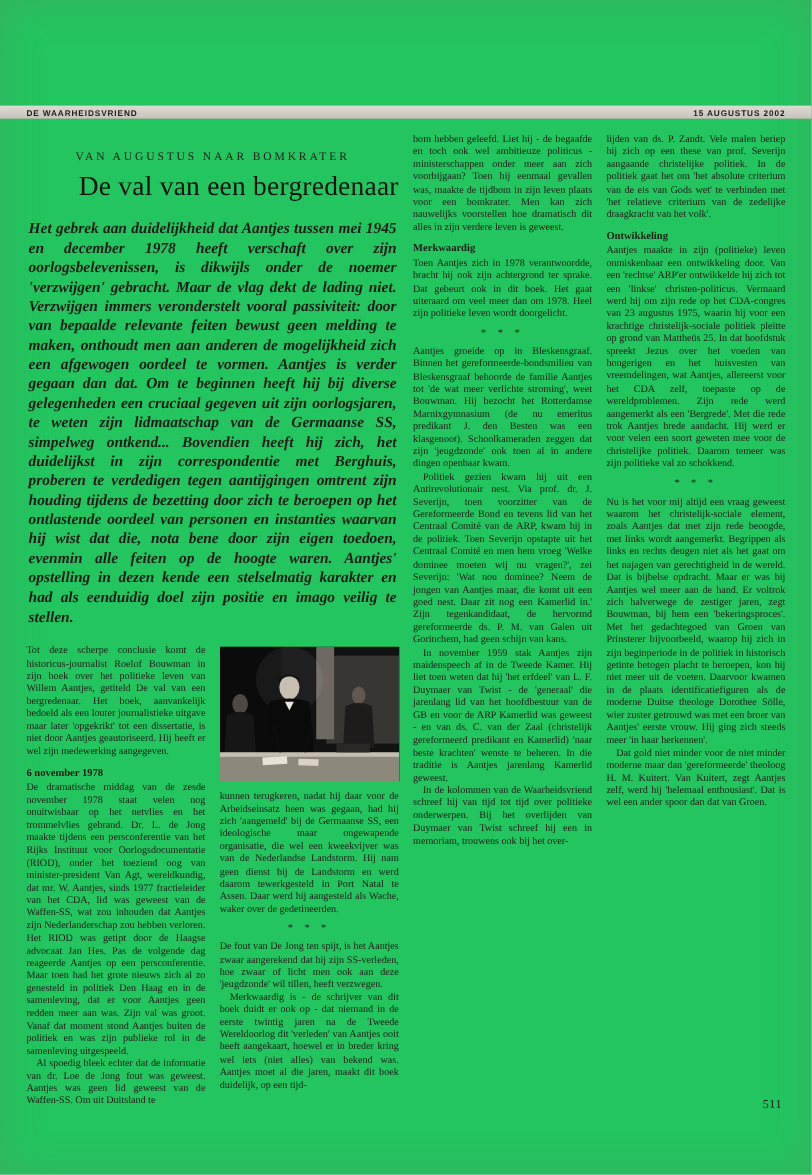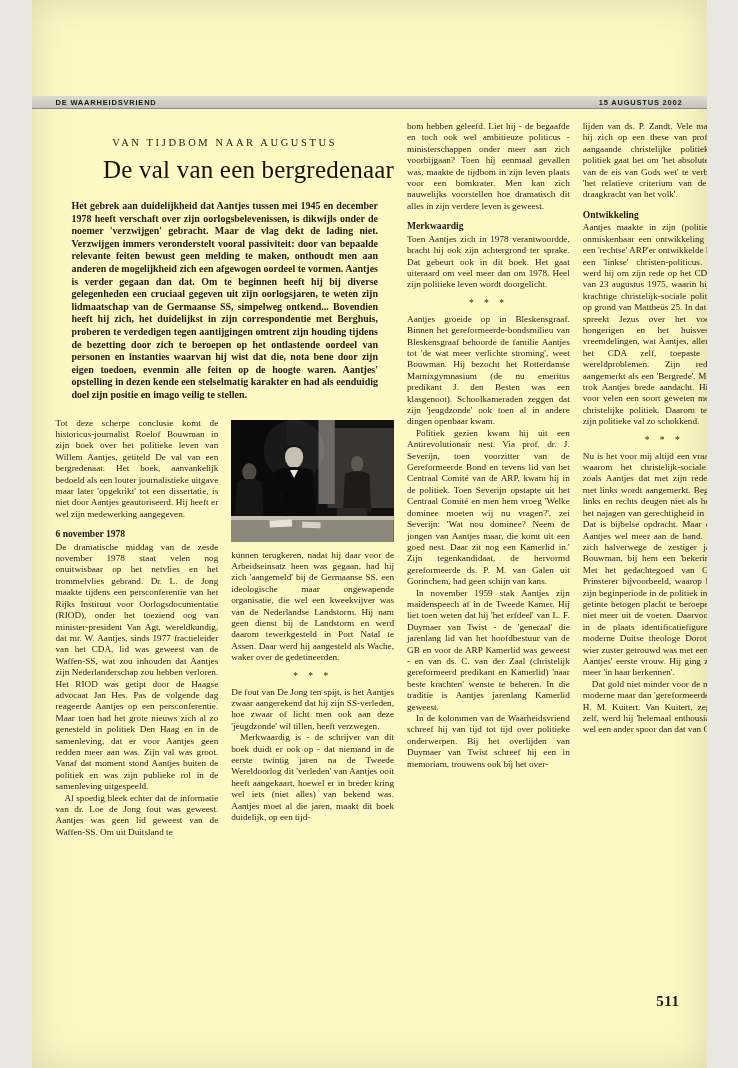--- a/index.html
+++ b/index.html
@@ -1,18 +1,18 @@
 <!DOCTYPE html>
 <html><head>
 <meta charset="utf-8">
 <style>
   html,body { margin:0; padding:0; background:#e8e7e2; }
   .page {
-    position:relative; width:675px; height:1068px; margin:0 auto;
-    background:#fef9c3;
+    position:relative; width:738px; height:1068px; margin:0 auto;
+    background:#22c55e;
     font-family:"Liberation Serif", serif; color:#1d1b17;
     overflow:hidden;
     box-shadow:inset 0 0 40px rgba(120,115,100,0.25);
   }
   .masthead {
     position:absolute; top:96px; left:0; right:0; height:13px;
     background:linear-gradient(#dddbd2,#c6c4ba);
     border-bottom:1px solid #8d8a7f;
     display:flex; justify-content:space-between; align-items:center;
     padding:0 24px; box-sizing:border-box;
@@ -32,58 +32,58 @@
 
   .kicker {
     text-align:center; font-size:10.5px; letter-spacing:2.6px;
     margin:16px 6px 8px; color:#23211c;
   }
   .title {
     text-align:right; font-size:25px; font-weight:normal;
     margin:0 0 16px; letter-spacing:0.2px; color:#14120e;
   }
   .intro {
-    font-weight:bold; font-size:10px; line-height:1.26;
-    text-align:justify; margin:0 16px 16px;
+    font-style:italic; font-weight:bold; font-size:14px; line-height:1.26;
+    text-align:justify; margin:0 2px 16px;
   }
   .para {
     font-size:9.2px; line-height:1.24; text-align:justify; margin:0;
   }
   .para.ind { text-indent:9px; }
   .col-heading {
     font-size:9.6px; font-weight:bold; margin:8px 0 2px; line-height:1.2;
   }
   .stars { text-align:center; font-size:9.5px; letter-spacing:4px; margin:7px 0 6px; }
 
   .photo-figure { margin:2px 0 8px; }
   .photo { width:100%; height:122px; display:block; background:#101010; }
   .caption {
     font-family:"Liberation Sans", sans-serif;
     font-size:7.3px; line-height:1.32; margin:4px 0 9px; color:#25231f;
     text-align:left;
   }
   .page-number {
     position:absolute; right:27px; bottom:58px;
-    font-size:15px; font-weight:bold; letter-spacing:0.5px;
+    font-size:11px; font-weight:normal; letter-spacing:0.5px;
   }
 </style>
 </head>
 <body>
 
 <div class="page">
 
   <div class="masthead">
     <span>DE WAARHEIDSVRIEND</span>
     <span>15 AUGUSTUS 2002</span>
   </div>
 
   <div class="content">
 
     <div class="head-block">
-      <div class="kicker">VAN TIJDBOM NAAR AUGUSTUS</div>
+      <div class="kicker">VAN AUGUSTUS NAAR BOMKRATER</div>
       <h1 class="title">De val van een bergredenaar</h1>
       <p class="intro">Het gebrek aan duidelijkheid dat Aantjes tussen mei 1945 en december 1978 heeft verschaft over zijn oorlogsbelevenissen, is dikwijls onder de noemer 'verzwijgen' gebracht. Maar de vlag dekt de lading niet. Verzwijgen immers veronderstelt vooral passiviteit: door van bepaalde relevante feiten bewust geen melding te maken, onthoudt men aan anderen de mogelijkheid zich een afgewogen oordeel te vormen. Aantjes is verder gegaan dan dat. Om te beginnen heeft hij bij diverse gelegenheden een cruciaal gegeven uit zijn oorlogsjaren, te weten zijn lidmaatschap van de Germaanse SS, simpelweg ontkend... Bovendien heeft hij zich, het duidelijkst in zijn correspondentie met Berghuis, proberen te verdedigen tegen aantijgingen omtrent zijn houding tijdens de bezetting door zich te beroepen op het ontlastende oordeel van personen en instanties waarvan hij wist dat die, nota bene door zijn eigen toedoen, evenmin alle feiten op de hoogte waren. Aantjes' opstelling in dezen kende een stelselmatig karakter en had als eenduidig doel zijn positie en imago veilig te stellen.</p>
     </div>
 
     <div class="col col1">
       <p class="para">Tot deze scherpe conclusie komt de historicus-journalist Roelof Bouwman in zijn boek over het politieke leven van Willem Aantjes, getiteld De val van een bergredenaar. Het boek, aanvankelijk bedoeld als een louter journalistieke uitgave maar later 'opgekrikt' tot een dissertatie, is niet door Aantjes geautoriseerd. Hij heeft er wel zijn medewerking aangegeven.</p>
       <h2 class="col-heading">6 november 1978</h2>
       <p class="para">De dramatische middag van de zesde november 1978 staat velen nog onuitwisbaar op het netvlies en het trommelvlies gebrand. Dr. L. de Jong maakte tijdens een persconferentie van het Rijks Instituut voor Oorlogsdocumentatie (RIOD), onder het toeziend oog van minister-president Van Agt, wereldkundig, dat mr. W. Aantjes, sinds 1977 fractieleider van het CDA, lid was geweest van de Waffen-SS, wat zou inhouden dat Aantjes zijn Nederlanderschap zou hebben verloren. Het RIOD was getipt door de Haagse advocaat Jan Hes. Pas de volgende dag reageerde Aantjes op een persconferentie. Maar toen had het grote nieuws zich al zo genesteld in politiek Den Haag en in de samenleving, dat er voor Aantjes geen redden meer aan was. Zijn val was groot. Vanaf dat moment stond Aantjes buiten de politiek en was zijn publieke rol in de samenleving uitgespeeld.</p>
       <p class="para ind">Al spoedig bleek echter dat de informatie van dr. Loe de Jong fout was geweest. Aantjes was geen lid geweest van de Waffen-SS. Om uit Duitsland te</p>
     </div>

